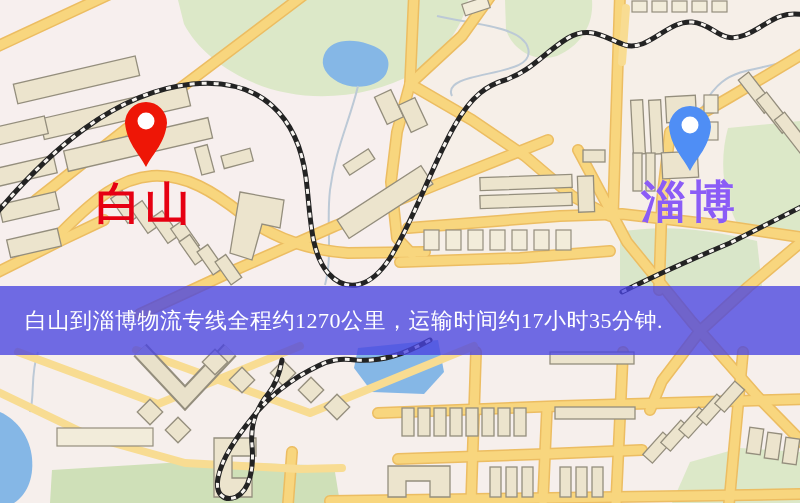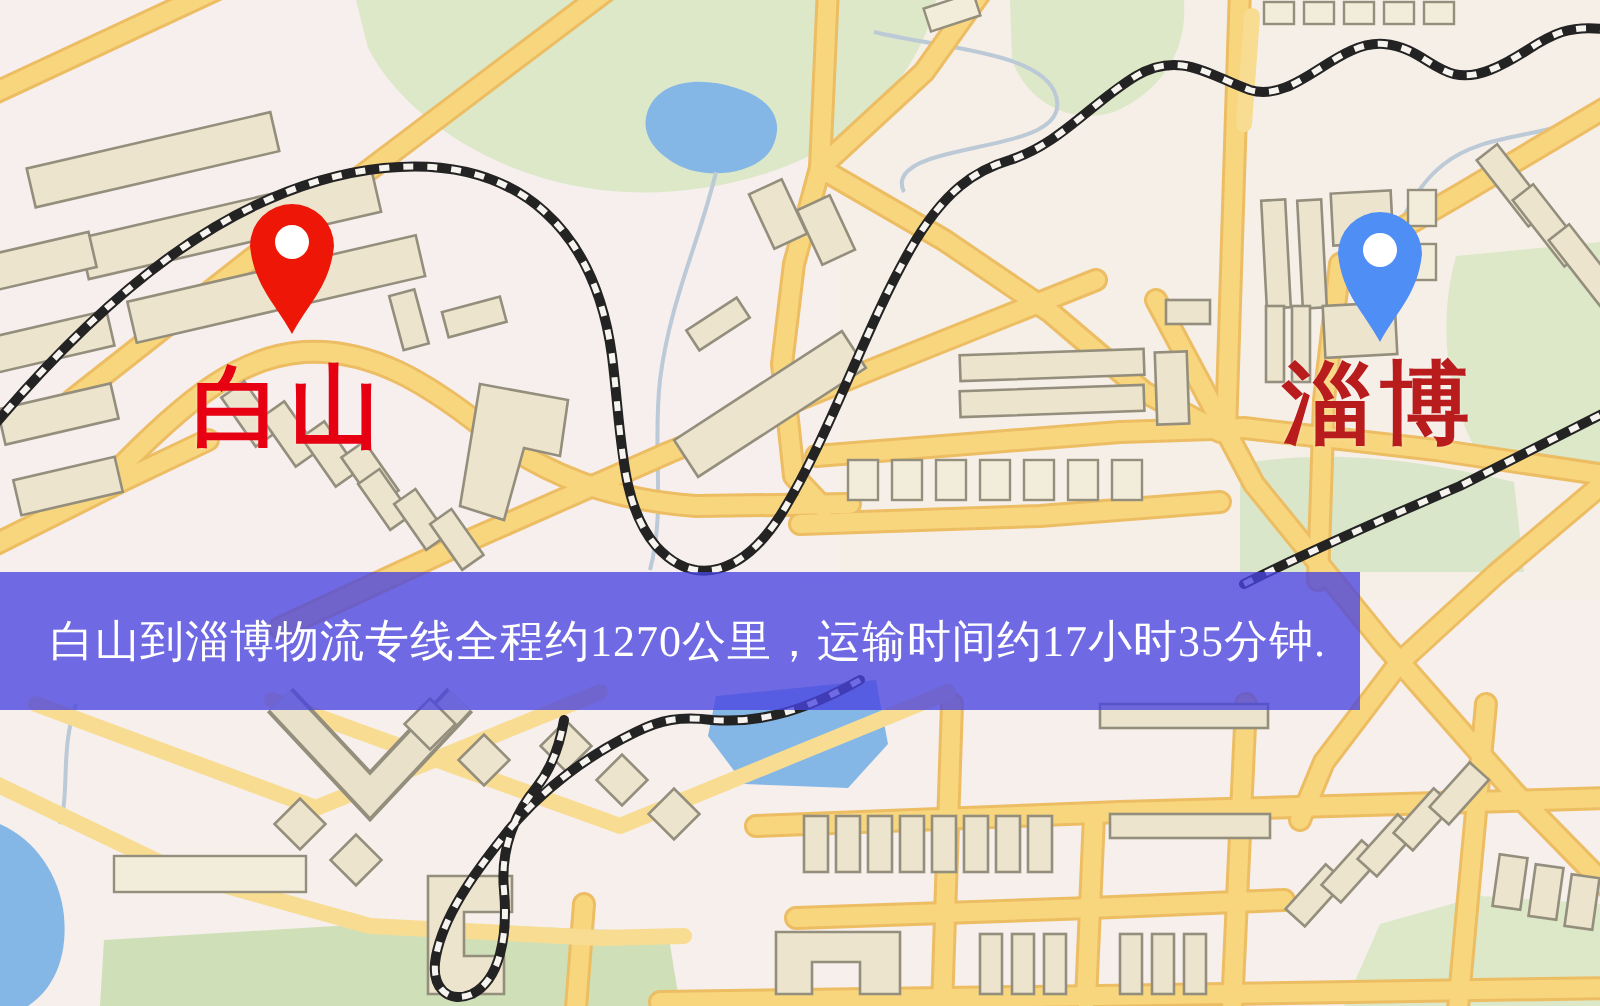--- a/index.html
+++ b/index.html
@@ -13,23 +13,23 @@
     position:absolute;
     font-family:Liberation Sans, sans-serif;
     font-weight:700;
     font-size:45px;
     letter-spacing:4px;
     text-shadow:0 0 2px rgba(255,255,255,.35);
     white-space:nowrap;
     line-height:1;
   }
   .label-origin{left:96px;top:181px;color:#e60012;}
-  .label-destination{left:641px;top:179px;color:#b91c1c;}
+  .label-destination{left:641px;top:179px;color:#8b5cf6;}
   .banner{
-    position:absolute;left:0;top:286px;width:680px;height:69px;
+    position:absolute;left:0;top:286px;width:800px;height:69px;
     background:rgba(73,68,224,0.78);
     display:flex;align-items:center;
   }
   .banner-text{
     color:#ffffff;
     font-size:22px;
     padding-left:25px;
     letter-spacing:0.5px;
     font-family:"Liberation Serif", serif;
     white-space:nowrap;

